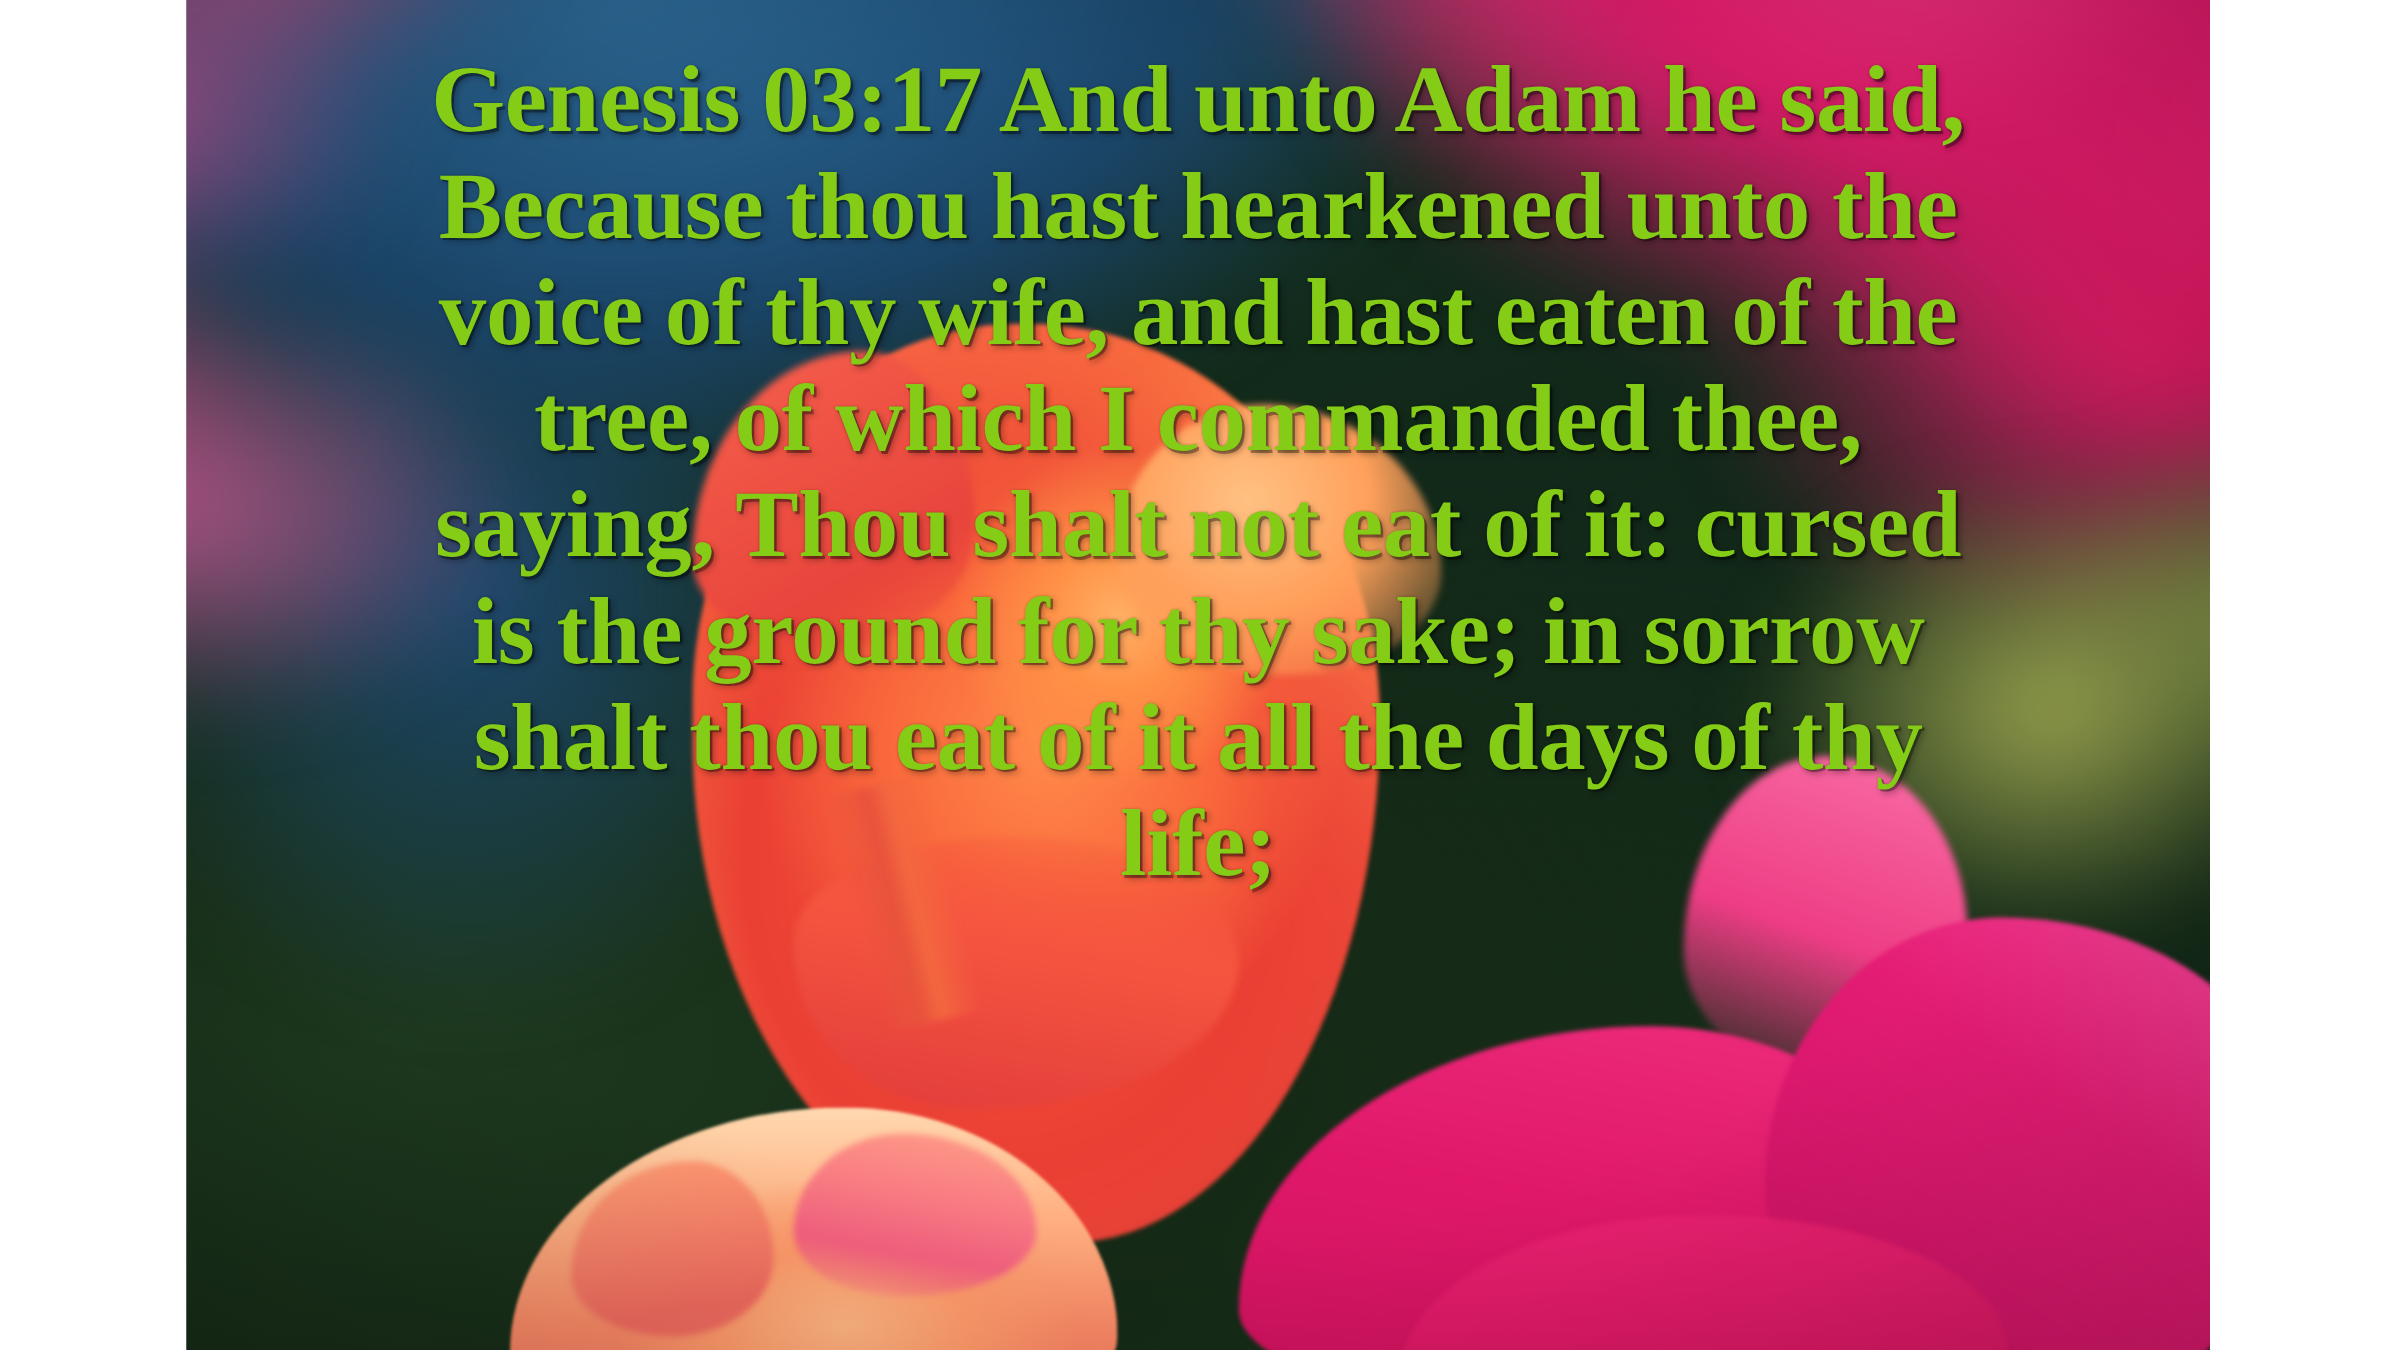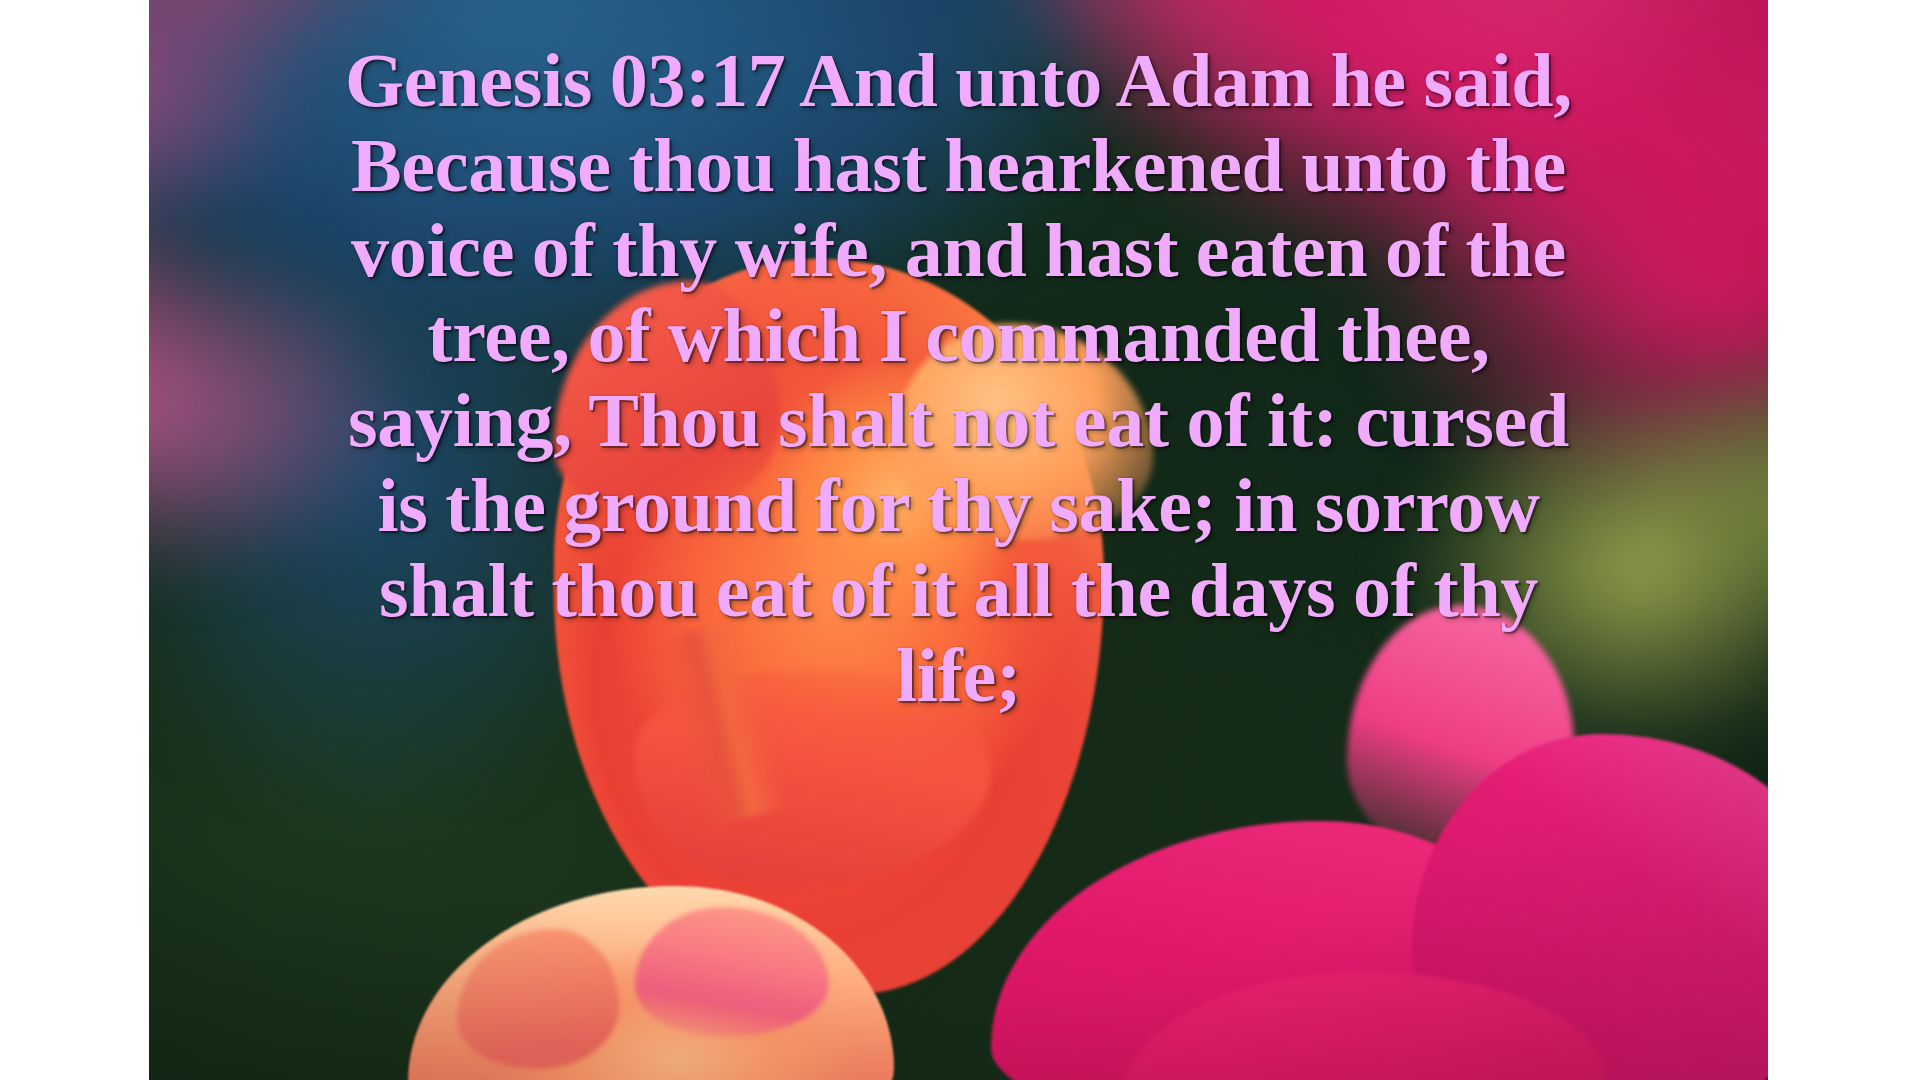--- a/index.html
+++ b/index.html
@@ -227,21 +227,21 @@
   }
 
   #verse-text {
     width: 1250px;
     margin: 0;
     text-align: center;
     font-family: "Liberation Serif", "DejaVu Serif", serif;
     font-weight: bold;
     font-size: 76px;
     line-height: 85px;
-    color: #f0abfc;
+    color: #84cc16;
     letter-spacing: -0.3px;
     text-shadow:
        2px 2px 0   rgba(0,0,0,0.34),
        3px 3px 5px rgba(0,0,0,0.30),
        0   0   2px rgba(0,0,0,0.22);
     white-space: pre-wrap;
     word-spacing: -1px;
   }
 
   

